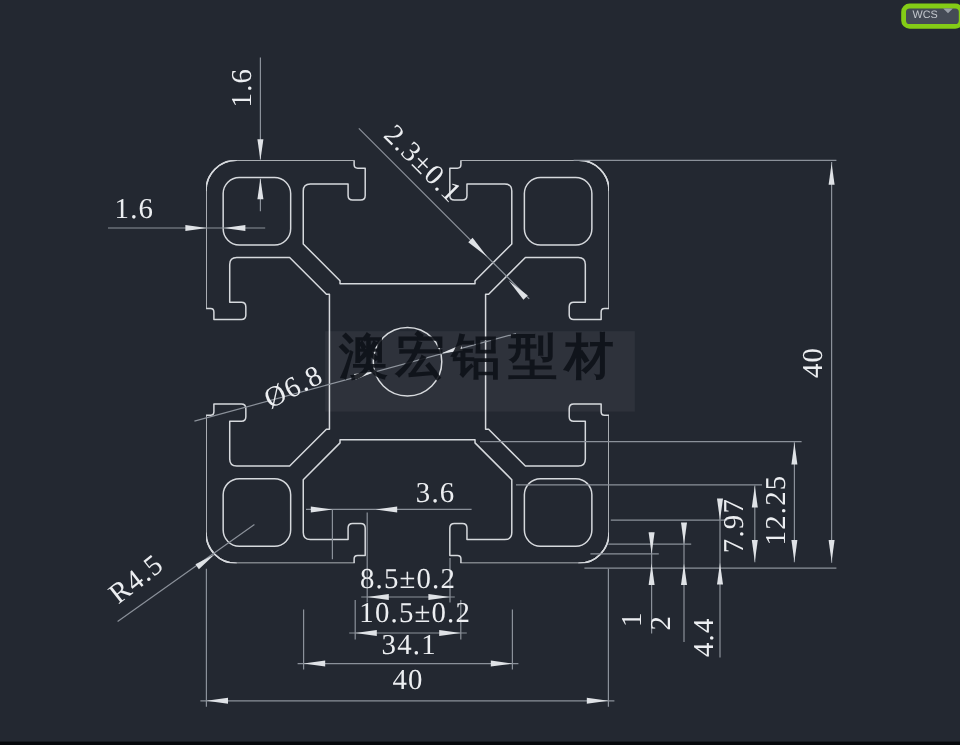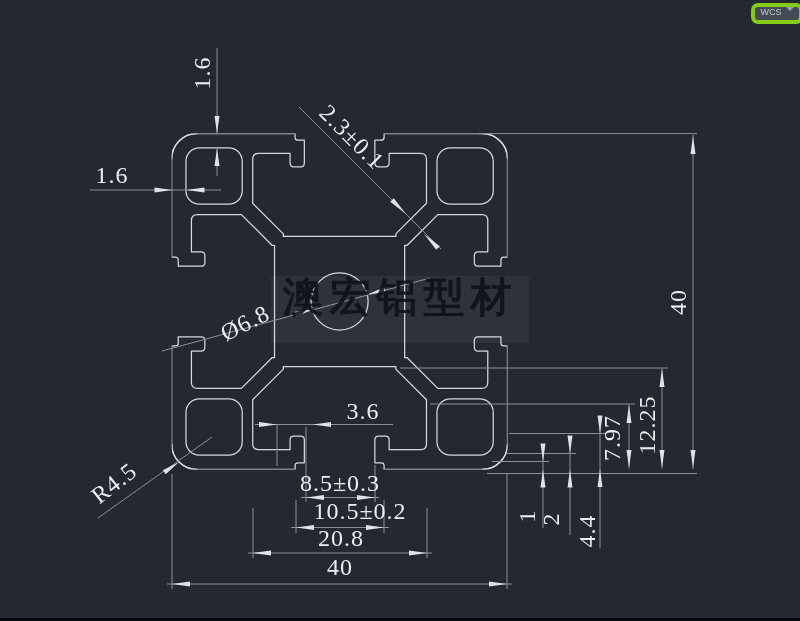--- a/index.html
+++ b/index.html
@@ -131,23 +131,23 @@
   <div class="watermark">
     <div class="wm-cn">澳宏铝型材</div>
   </div>
 
   <div class="dimtext" style="left:202px;top:73px;--rot:-90deg">1.6</div>
   <div class="dimtext" style="left:112px;top:175px">1.6</div>
   <div class="dimtext" style="left:352px;top:137px;--rot:45deg">2.3±0.1</div>
   <div class="dimtext" style="left:245px;top:323px;--rot:-27deg">Ø6.8</div>
   <div class="dimtext" style="left:114px;top:483px;--rot:-38deg">R4.5</div>
   <div class="dimtext" style="left:363px;top:411px">3.6</div>
-  <div class="dimtext" style="left:340px;top:483px">8.5±0.3</div>
-  <div class="dimtext" style="left:360px;top:511px">10.5±0.2</div>
-  <div class="dimtext" style="left:341px;top:538px">20.8</div>
+  <div class="dimtext" style="left:340px;top:483px">8.5±0.2</div>
+  <div class="dimtext" style="left:346px;top:511px">10.5±0.2</div>
+  <div class="dimtext" style="left:341px;top:538px">34.1</div>
   <div class="dimtext" style="left:340px;top:567px">40</div>
   <div class="dimtext" style="left:678px;top:302px;--rot:-90deg">40</div>
   <div class="dimtext" style="left:527px;top:516px;--rot:-90deg">1</div>
   <div class="dimtext" style="left:551px;top:519px;--rot:-90deg">2</div>
   <div class="dimtext" style="left:587px;top:531px;--rot:-90deg">4.4</div>
   <div class="dimtext" style="left:612px;top:438px;--rot:-90deg">7.97</div>
   <div class="dimtext" style="left:647px;top:425px;--rot:-90deg">12.25</div>
 
   <div class="wcs">
     <span>WCS</span>

